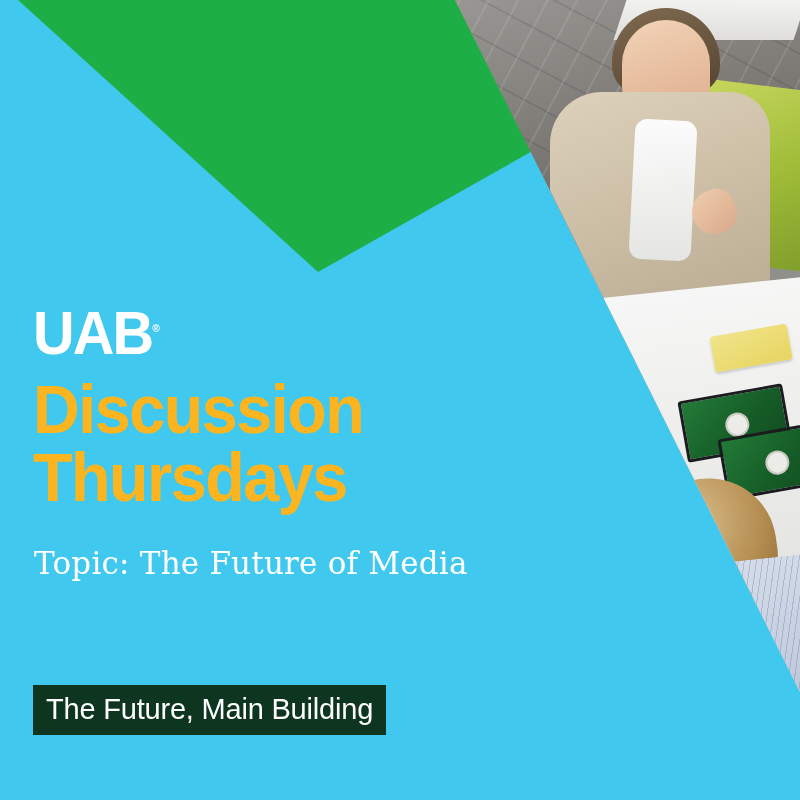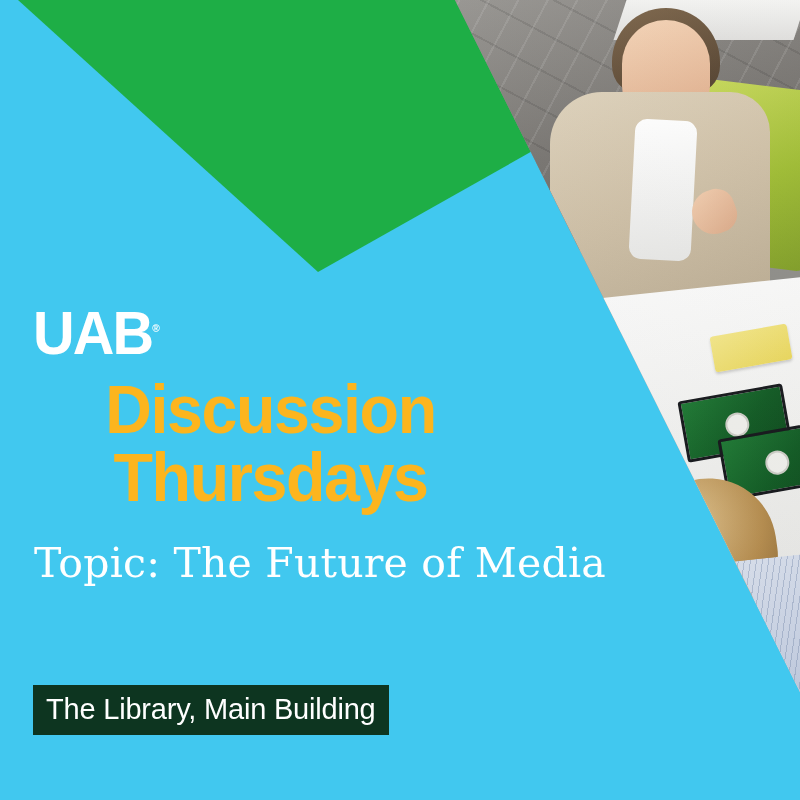--- a/index.html
+++ b/index.html
@@ -11,21 +11,20 @@
   body {
     font-family: "Liberation Sans", sans-serif;
   }
 
   #poster {
     position: relative;
     width: 800px;
     height: 800px;
     overflow: hidden;
     background: #0369a1;
-    text-align: center;
   }
 
   
   .bg-cyan {
     position: absolute;
     inset: 0;
     background: #41c8ef;
   }
 
   .bg-green {
@@ -342,21 +341,21 @@
   }
   .headline .l2 { display: block; }
 
   .topic {
     position: absolute;
     left: 1px;
     top: 543px;
     color: #ffffff;
     font-family: "DejaVu Serif", serif;
     font-weight: 400;
-    font-size: 41px;
+    font-size: 31px;
     line-height: 40px;
     letter-spacing: 0.2px;
     white-space: nowrap;
   }
 
   .badge {
     position: absolute;
     background: #0d3520;
     color: #ffffff;
     font-family: "Liberation Sans", sans-serif;
@@ -445,17 +444,17 @@
     <div class="logo"><span>UAB</span><span class="logo-reg">®</span></div>
 
     <div class="headline">
       <span class="l1">Discussion</span>
       <span class="l2">Thursdays</span>
     </div>
 
     <div class="topic">Topic: The Future of Media</div>
 
 
-    <div class="badge badge-venue">The Library, Main Building</div>
+    <div class="badge badge-venue">The Future, Main Building</div>
 
   </div>
 
 </div>
 
 </body></html>

